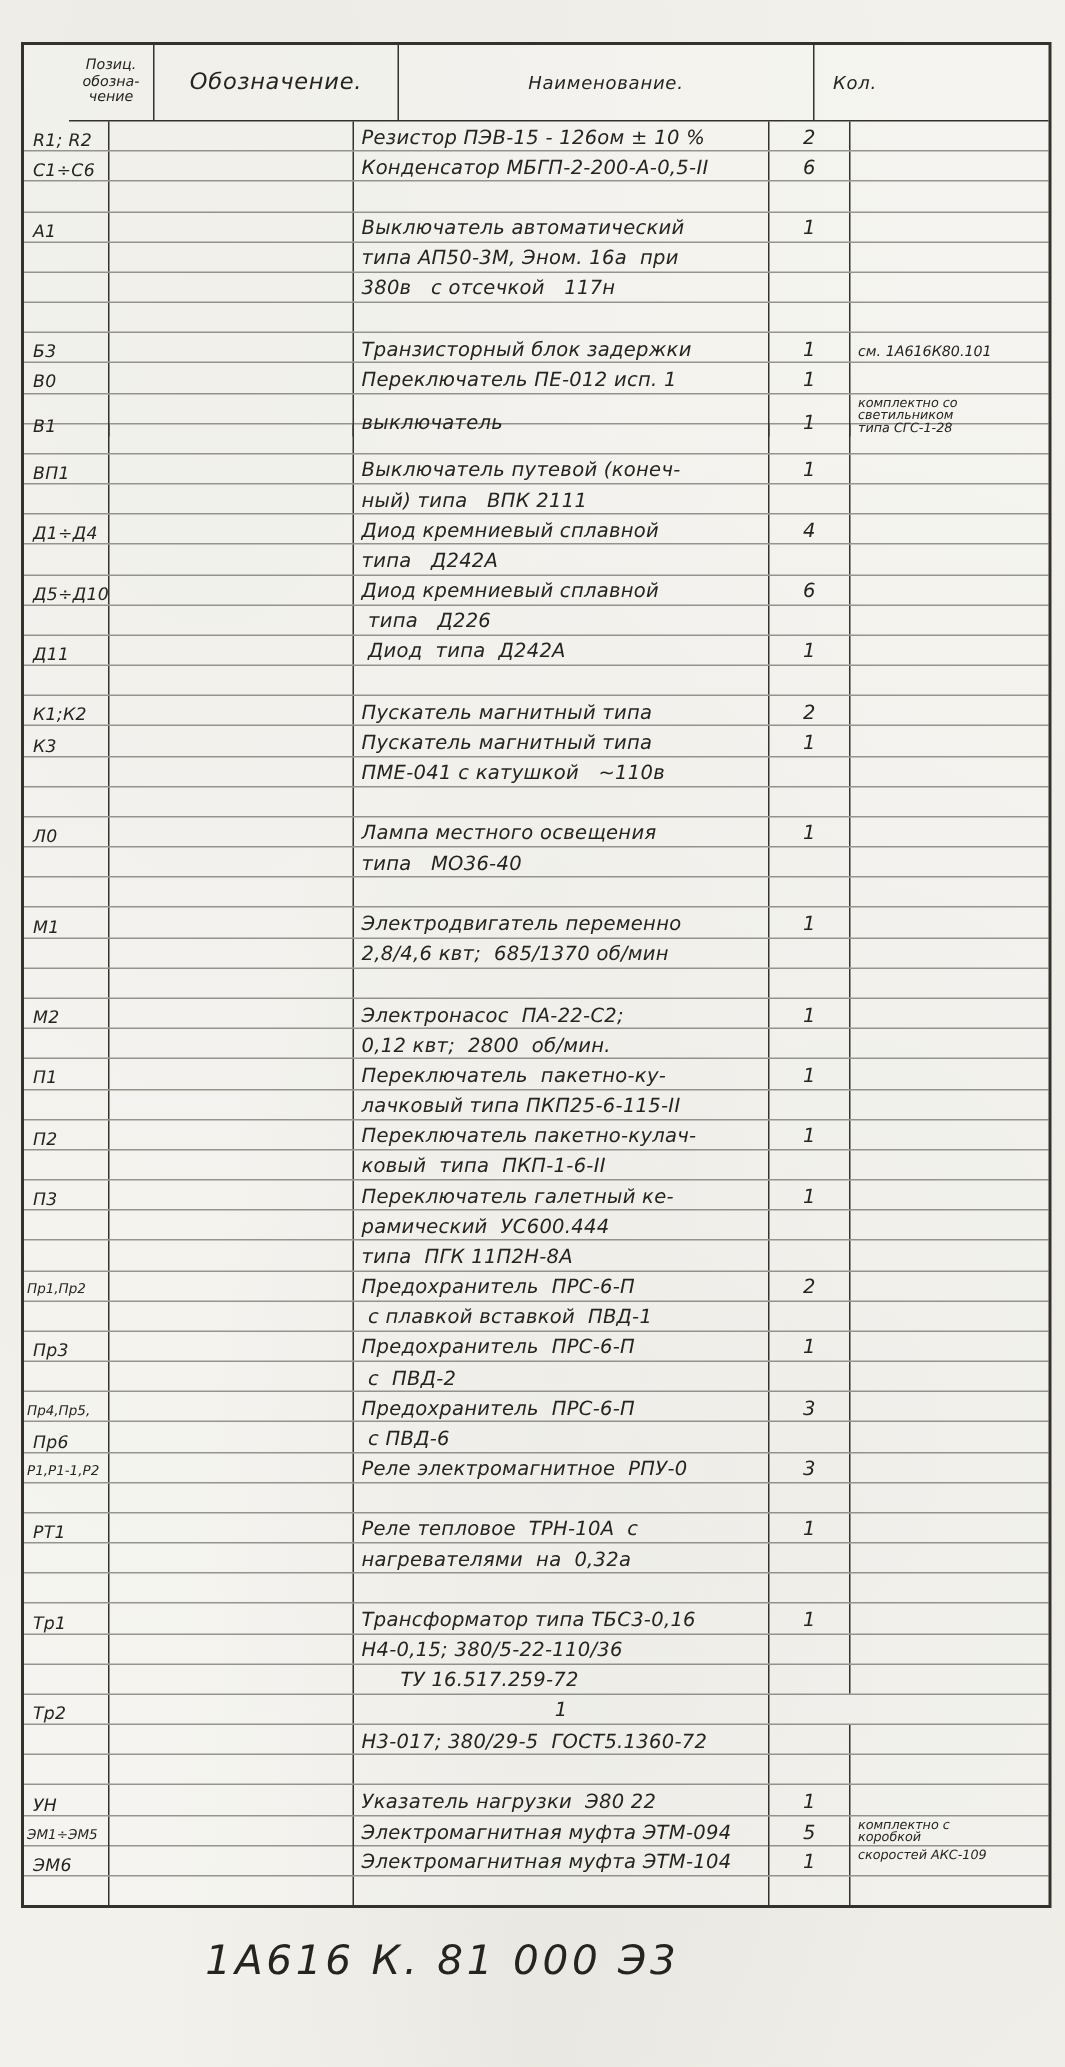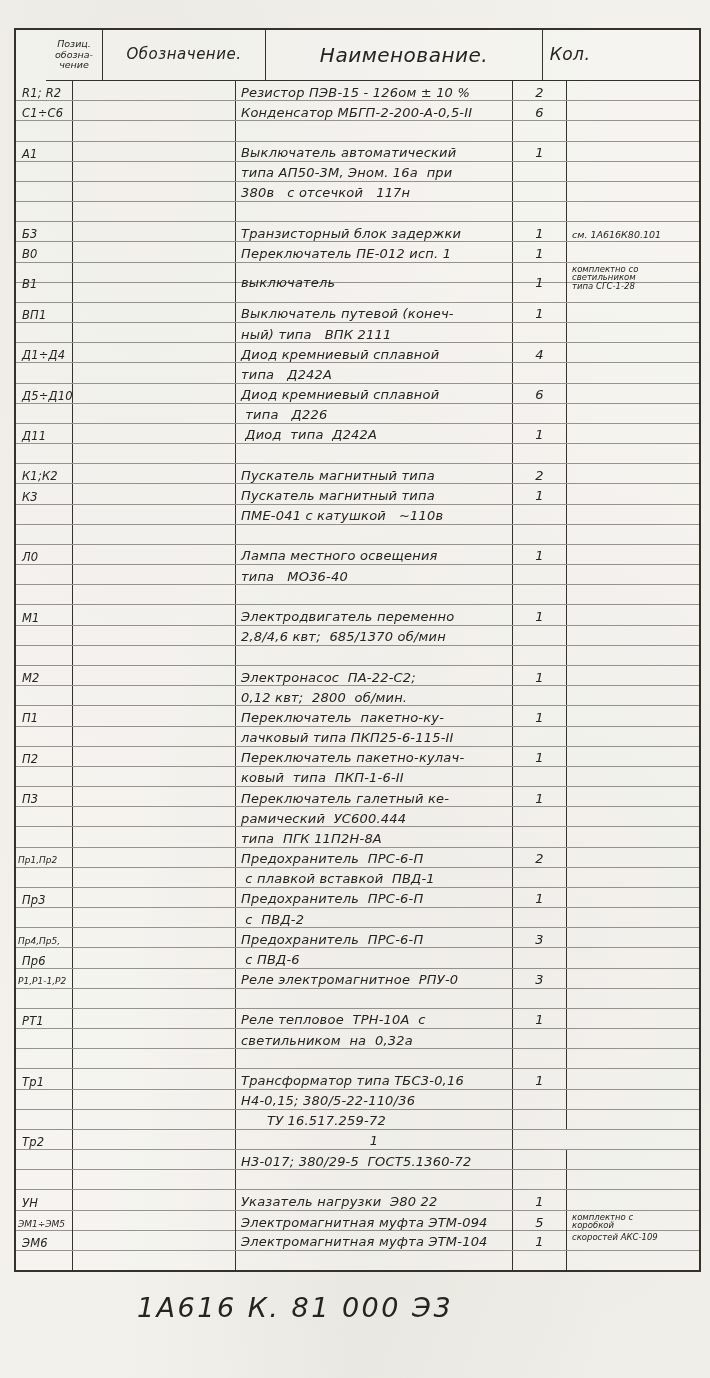--- a/index.html
+++ b/index.html
@@ -42,22 +42,22 @@
     white-space:pre;
     line-height:1.05;
   }
   .cell:last-child{border-right:none;}
   .hcell{
     align-items:center;justify-content:center;
     padding:0;text-align:center;
     font-size:15px;font-style:italic;letter-spacing:0.5px;
   }
   .hcell.h-pos{font-size:9.5px;white-space:pre-line;line-height:1.12;letter-spacing:0;}
-  .hcell.h-name{font-size:20px;}
-  .hcell.h-qty{font-size:17px;}
+  .hcell.h-name{font-size:12px;}
+  .hcell.h-qty{font-size:12px;}
   .c-pos{font-size:11.5px;justify-content:flex-start;padding-left:6px;letter-spacing:0.2px;}
   .c-pos.sm{font-size:9px;padding-left:2px;letter-spacing:0;font-style:italic;}
   .c-name{font-size:13px;letter-spacing:0.2px;}
   .c-qty{font-size:13px;justify-content:center;padding-left:0;}
   .c-note{font-size:9.5px;white-space:pre-line;}
   .c-note.tiny{font-size:8.5px;line-height:1.0;align-items:flex-start;padding-top:2px;z-index:2;font-style:italic;}
   .doc-number{
     position:absolute;left:0;top:1292px;width:590px;
     text-align:center;
     font-style:italic;font-weight:500;
@@ -407,21 +407,21 @@
       <div class="row">
         <div class="cell c-pos">РТ1</div>
         <div class="cell c-des"></div>
         <div class="cell c-name">Реле тепловое  ТРН-10А  с</div>
         <div class="cell c-qty">1</div>
         <div class="cell c-note"></div>
       </div>
       <div class="row">
         <div class="cell c-pos"></div>
         <div class="cell c-des"></div>
-        <div class="cell c-name">светильником  на  0,32а</div>
+        <div class="cell c-name">нагревателями  на  0,32а</div>
         <div class="cell c-qty"></div>
         <div class="cell c-note"></div>
       </div>
       <div class="row">
         <div class="cell c-pos"></div>
         <div class="cell c-des"></div>
         <div class="cell c-name"></div>
         <div class="cell c-qty"></div>
         <div class="cell c-note"></div>
       </div>

